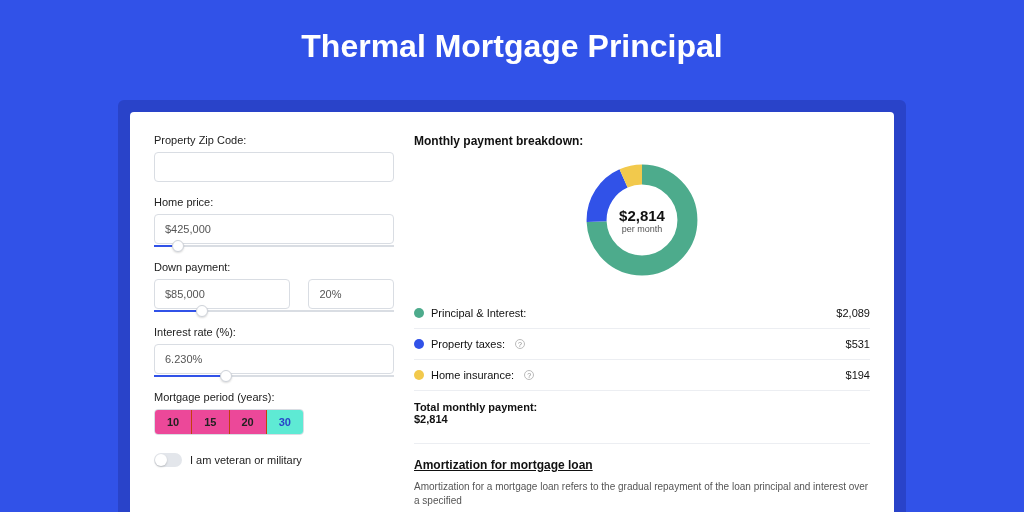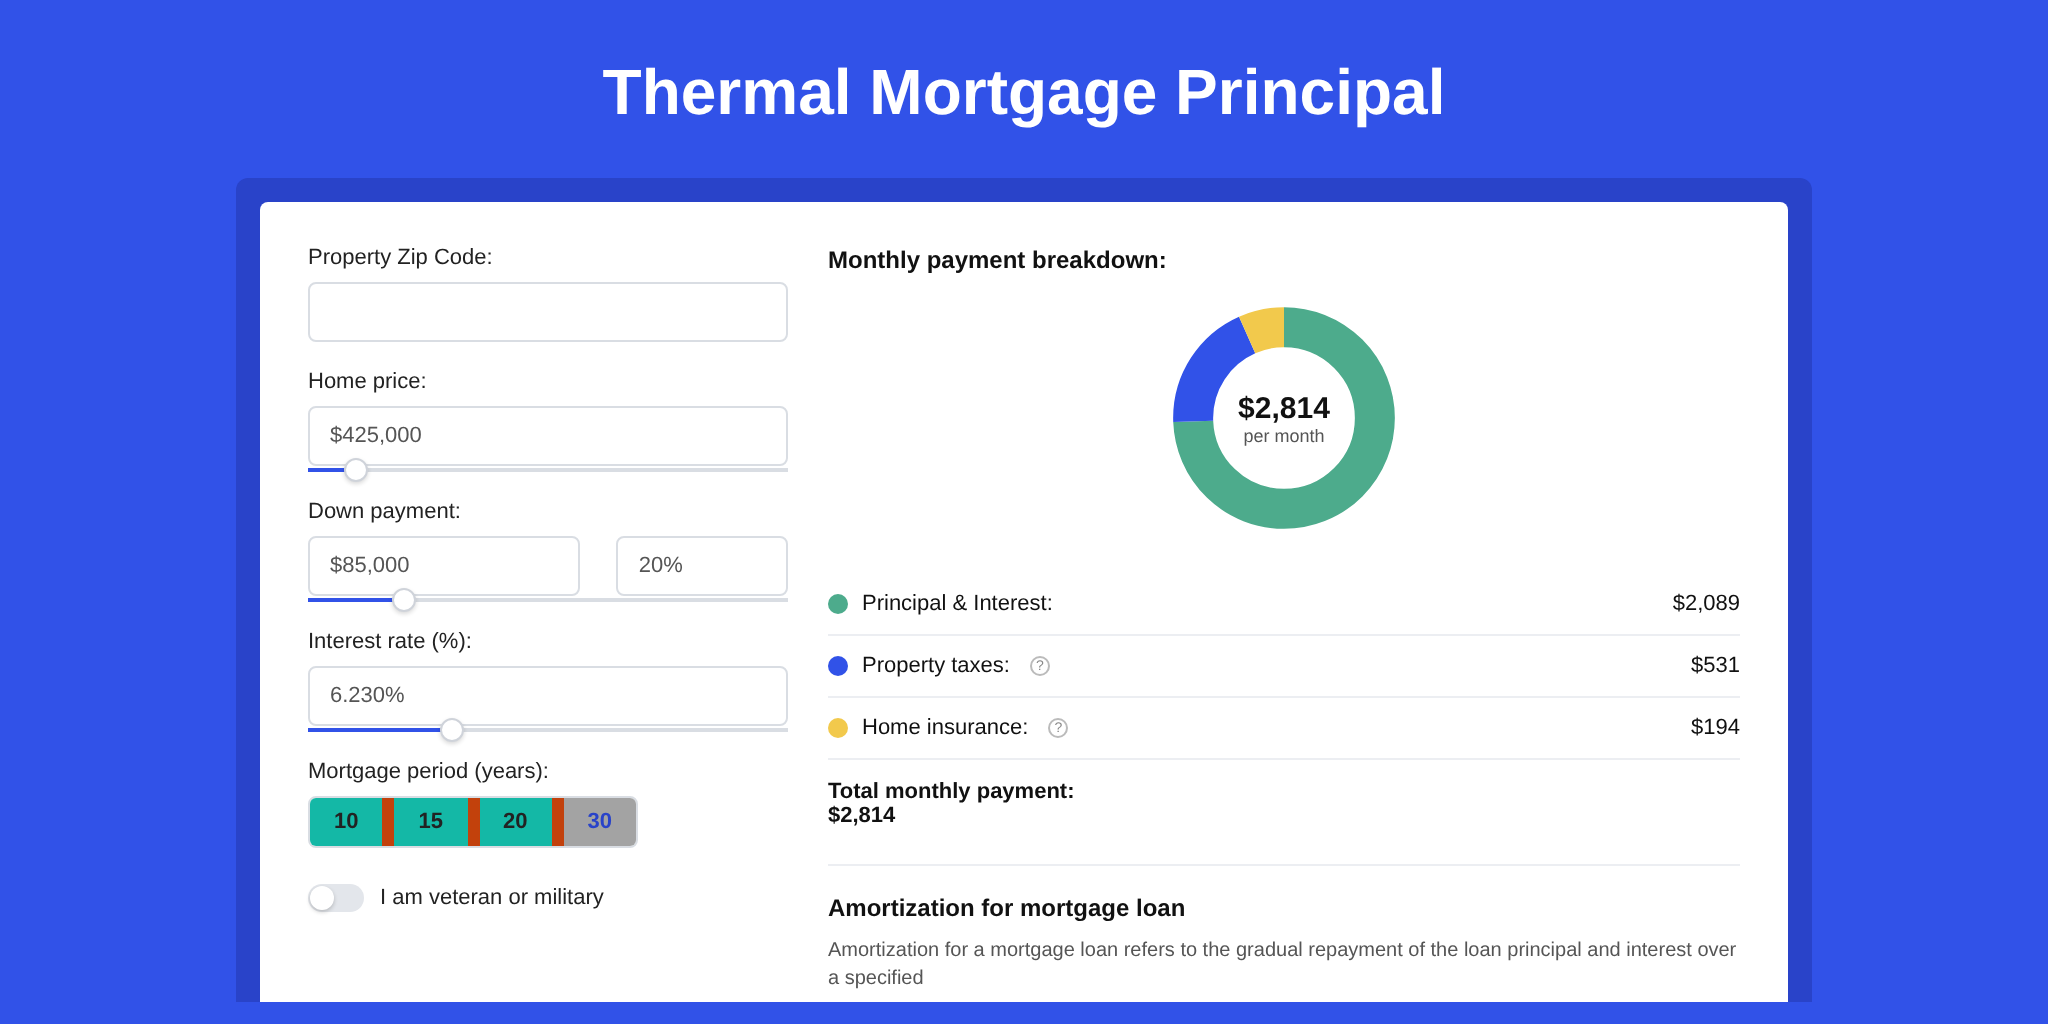--- a/index.html
+++ b/index.html
@@ -13,21 +13,21 @@
   }
   .page-title {
     text-align: center;
     color: #fff;
     font-size: 32px;
     font-weight: 700;
     padding: 28px 0 24px;
   }
   .inner-band {
     background: #2943c9;
-    margin: 0 auto;
+    margin: 11px auto;
     width: 788px;
     border-radius: 6px 6px 0 0;
     padding: 12px 0 0;
   }
   .card {
     background: #fff;
     width: 764px;
     margin: 0 auto;
     border-radius: 4px 4px 0 0;
     padding: 22px 24px 0;
@@ -77,28 +77,28 @@
   }
   .group { margin-bottom: 14px; }
   .dp-row { display: flex; gap: 18px; }
   .dp-row .text-input:first-child { flex: 1.8; }
   .dp-row .text-input:last-child { flex: 1; padding-left: 10px; }
   .periods { display: flex; gap: 0; border: 1px solid #d9dde3; border-radius: 4px; overflow: hidden; width: max-content; }
   .period-btn {
     padding: 6px 12px;
     font-size: 11px;
     font-weight: 600;
-    background: #14b8a6;
+    background: #ec4899;
     border: none;
-    border-right: 6px solid #c2410c;
+    border-right: 1px solid #c2410c;
     cursor: pointer;
     color: #222;
   }
   .period-btn:last-child { border-right: none; }
-  .period-btn.active { background: #a3a3a3; color: #2943c9; }
+  .period-btn.active { background: #5eead4; color: #2943c9; }
   .toggle-row { display: flex; align-items: center; gap: 8px; margin-top: 18px; }
   .toggle {
     width: 28px; height: 14px;
     background: #e3e6eb;
     border-radius: 10px;
     position: relative;
   }
   .toggle::after {
     content: "";
     position: absolute;
@@ -138,21 +138,21 @@
     display: inline-flex; align-items: center; justify-content: center;
     font-size: 7px; color: #888; margin-left: 3px;
   }
   .total-row {
     display: flex; justify-content: space-between;
     font-size: 11px; font-weight: 700;
     padding: 10px 0 14px;
     flex-direction: column;
   }
   .amort-block { border-top: 1px solid #eceef2; padding-top: 14px; margin-top: 4px;}
-  .amort-title { font-size: 12px; font-weight: 700; margin-bottom: 8px; }
+  .amort-title { font-size: 12px; font-weight: 700; margin-bottom: 8px; text-decoration: underline; }
   .amort-text { font-size: 10px; color: #555; line-height: 1.4; }
 </style>
 </head>
 <body>
 
 <h1 class="page-title">Thermal Mortgage Principal</h1>
 
 <div class="inner-band">
   <div class="card">
 

